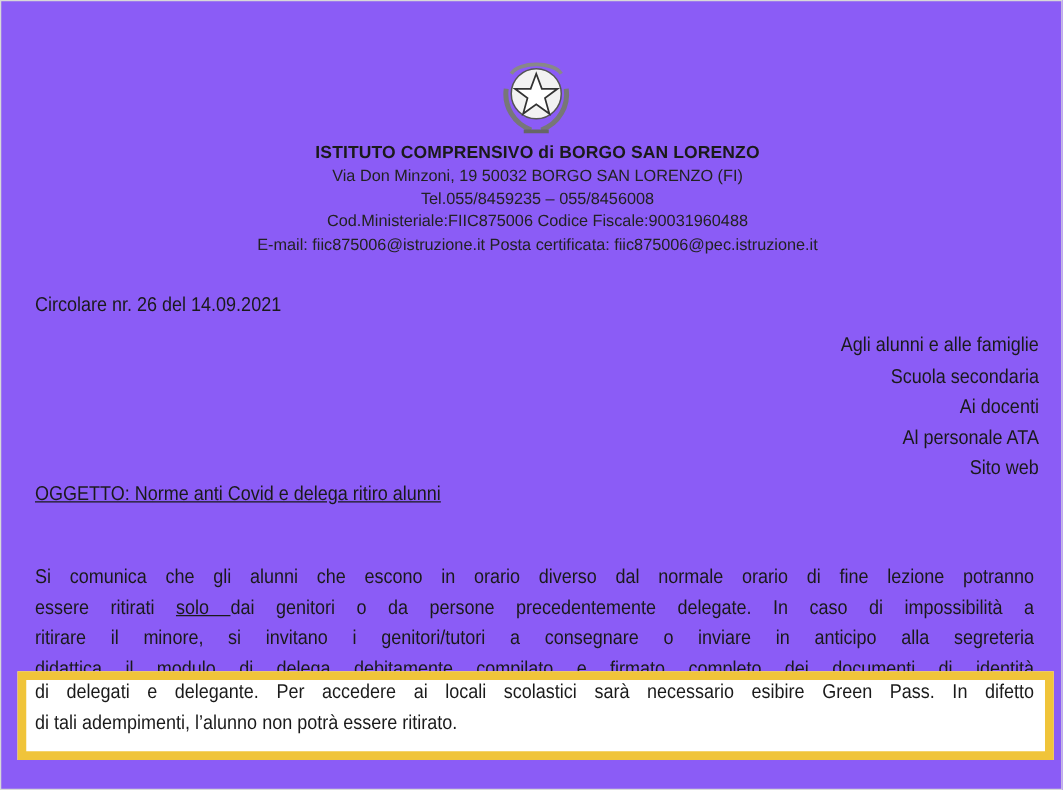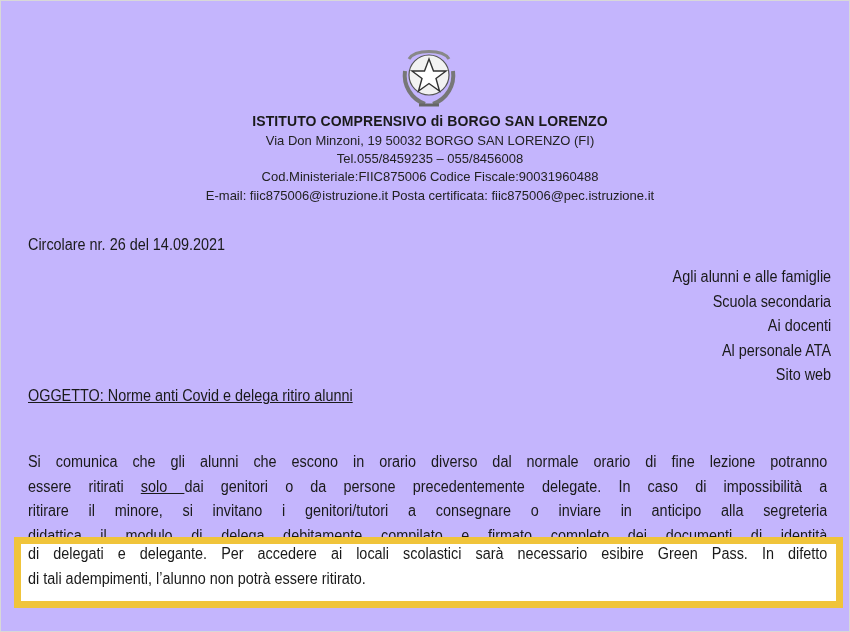--- a/index.html
+++ b/index.html
@@ -2,21 +2,21 @@
 <html><head>
   <meta charset="utf-8">
   <style>
     html, body { margin: 0; padding: 0; }
     body {
       width: 850px; height: 632px; background: #ffffff; position: relative; overflow: hidden;
       font-family: "Liberation Sans", sans-serif; color: #1a1a1a;
     }
     .page {
       position: absolute; left: 0; top: 0; width: 848px; height: 630px;
-      border: 1px solid #d8d8d8; background: #c4b5fd;
+      border: 1px solid #d8d8d8; background: #8b5cf6;
     }
     .emblem {
       position: absolute; left: 394px; top: 40px; width: 68px; height: 70px;
     }
     .header { position: absolute; left: 0; width: 850px; text-align: center; }
     .h-title { top: 112px; font-weight: bold; font-size: 14px; letter-spacing: 0.1px; left: 4px; }
     .h-line { font-size: 13px; color: #222; }
     .h-addr { top: 132px; left: 4px; }
     .h-tel { top: 150px; left: 4px; }
     .h-cod { top: 168px; left: 4px; }

